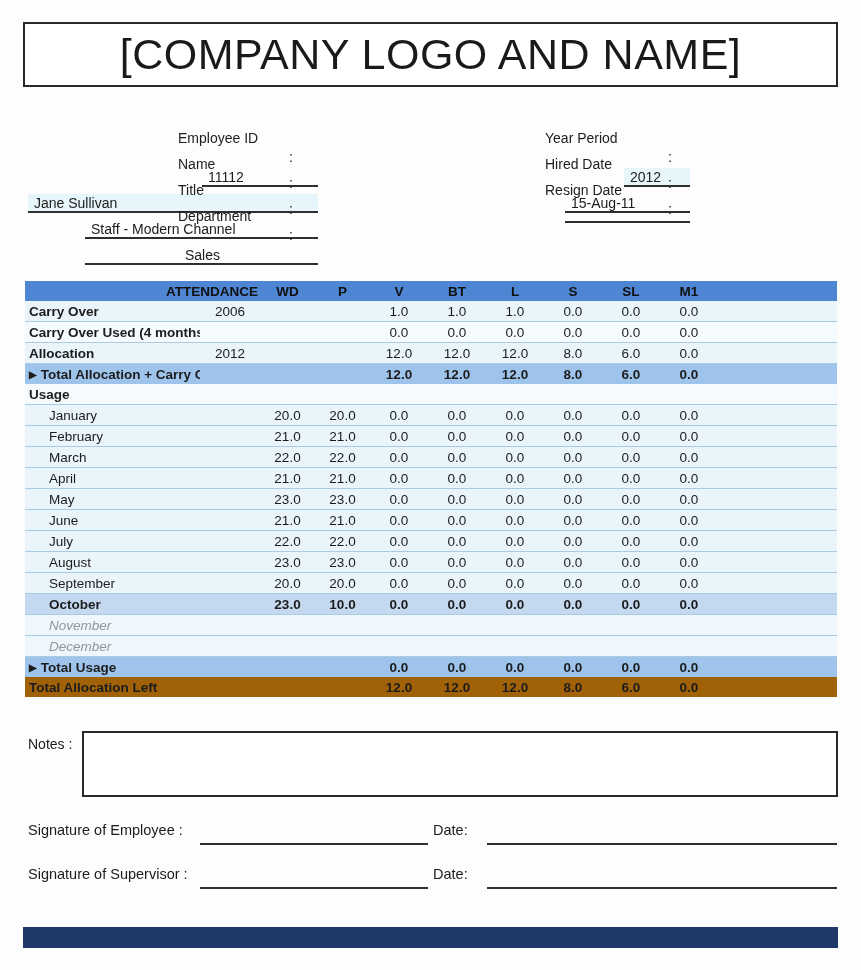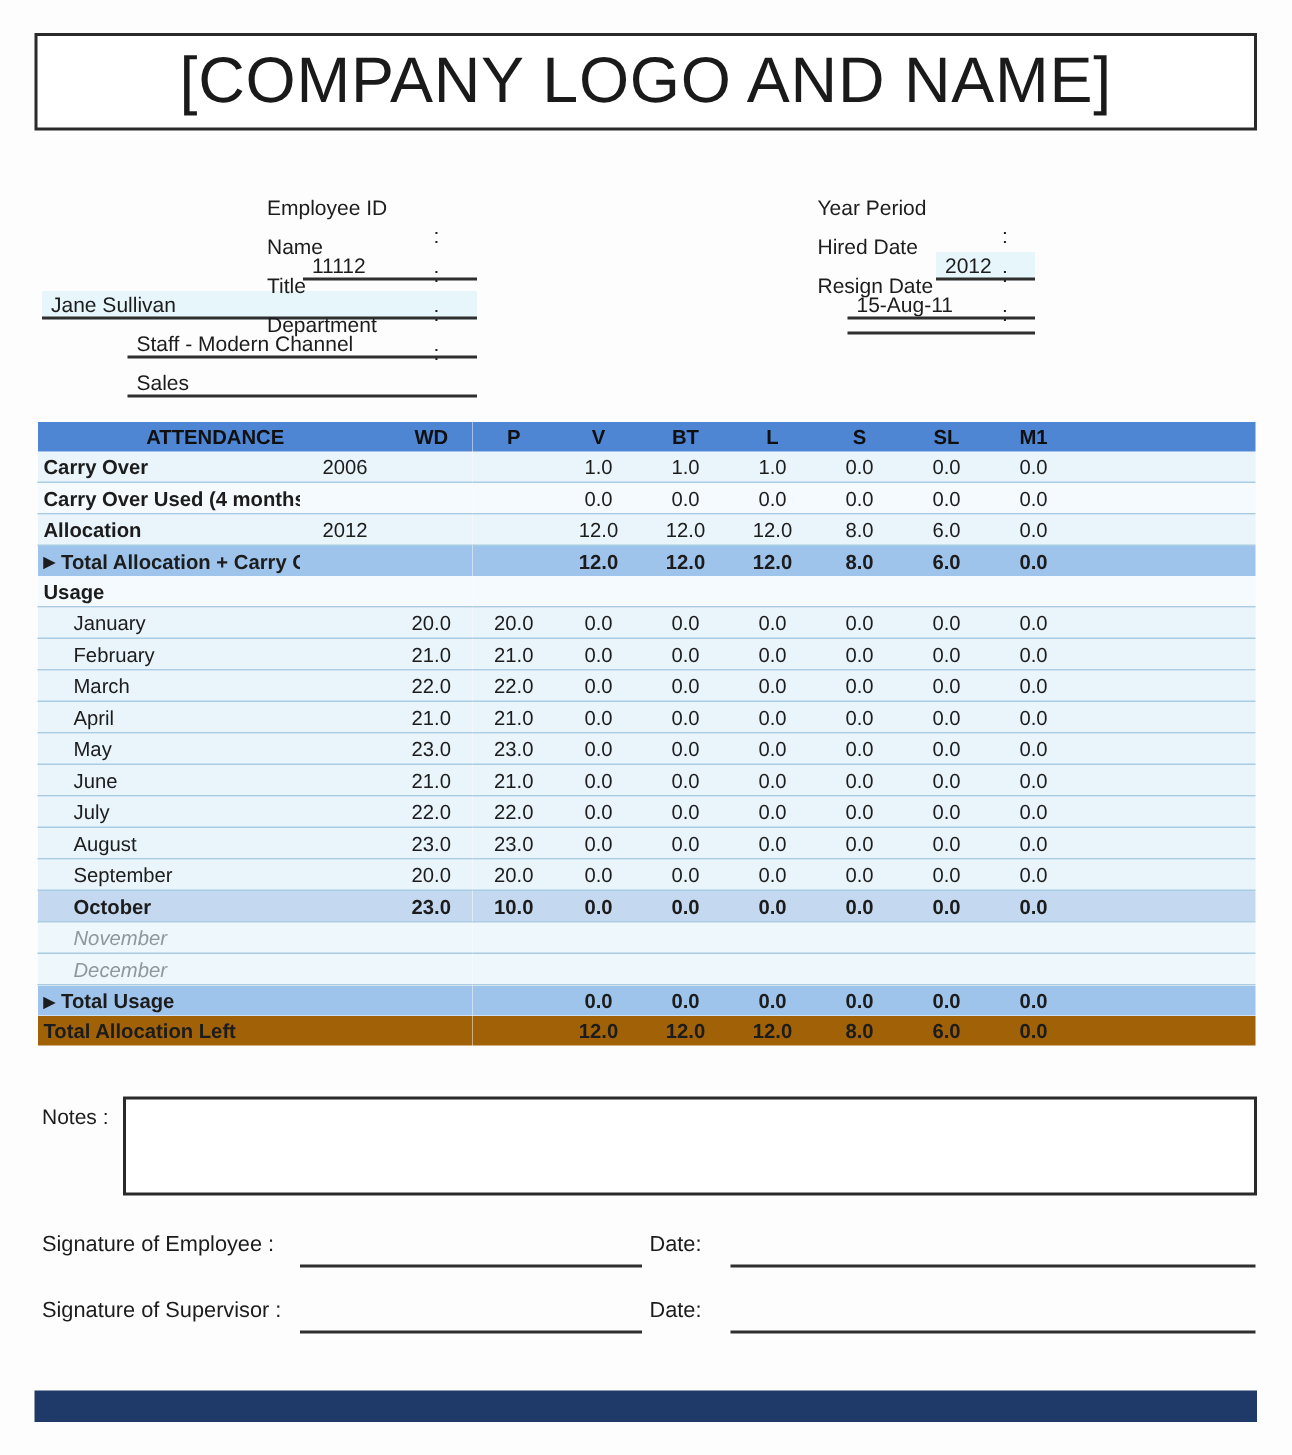--- a/index.html
+++ b/index.html
@@ -20,31 +20,31 @@
   .info-left .lbl {width:140px;}
   .info-right .lbl {width:145px;}
   .info-left .sep {width:29px;}
   .info-right .sep {width:22px;}
   .lbl,.sep {padding-bottom:3px;}
   .val {box-sizing:border-box; border-bottom:2px solid #2f2f2f; height:21px;
         padding:1px 4px 0 6px; font-size:14px;}
   .f-empid .val {width:116px;}
   .f-name  .val {width:290px; background:#e7f6fb;}
   .f-title .val {width:233px;}
-  .f-dept  .val {width:233px;}
+  .f-dept  .val {width:233px;text-align:center;}
   .f-year  .val {width:66px; background:#e7f6fb; text-align:left;}
   .f-hired .val {width:125px;}
   .f-resign .val {width:125px;}
 
   
   table.att {position:absolute; left:25px; top:281px; width:812px;
              border-collapse:collapse; table-layout:fixed; font-size:13.5px;}
   .att th, .att td {height:20px; padding:0 2px; overflow:hidden; white-space:nowrap;}
   .att th {background:#4e86d4; font-weight:bold; text-align:center; color:#101010;}
-  .att th.c-label {text-align:center; padding-left:4px;}
+  .att th.c-label {text-align:right; padding-left:4px;}
   .att td.c-label {text-align:left; padding-left:4px;}
   .att td.c-label.indent {padding-left:24px;}
   .att .c-year, .att .c-num {text-align:center;}
   tr.pale td  {background:#e9f4fb; border-bottom:1px solid #a9cce3;}
   tr.white td {background:#f4fafd; border-bottom:1px solid #a9cce3;}
   tr.hl td    {background:#c4d9f0; border-bottom:1px solid #a9cce3; font-weight:bold;}
   tr.muted td {background:#eef7fb; border-bottom:1px solid #a9cce3;
                color:#8f979e; font-style:italic;}
   tr.total-light td {background:#9fc4ec; font-weight:bold;}
   tr.total-dark td  {background:#a16207; font-weight:bold;}

